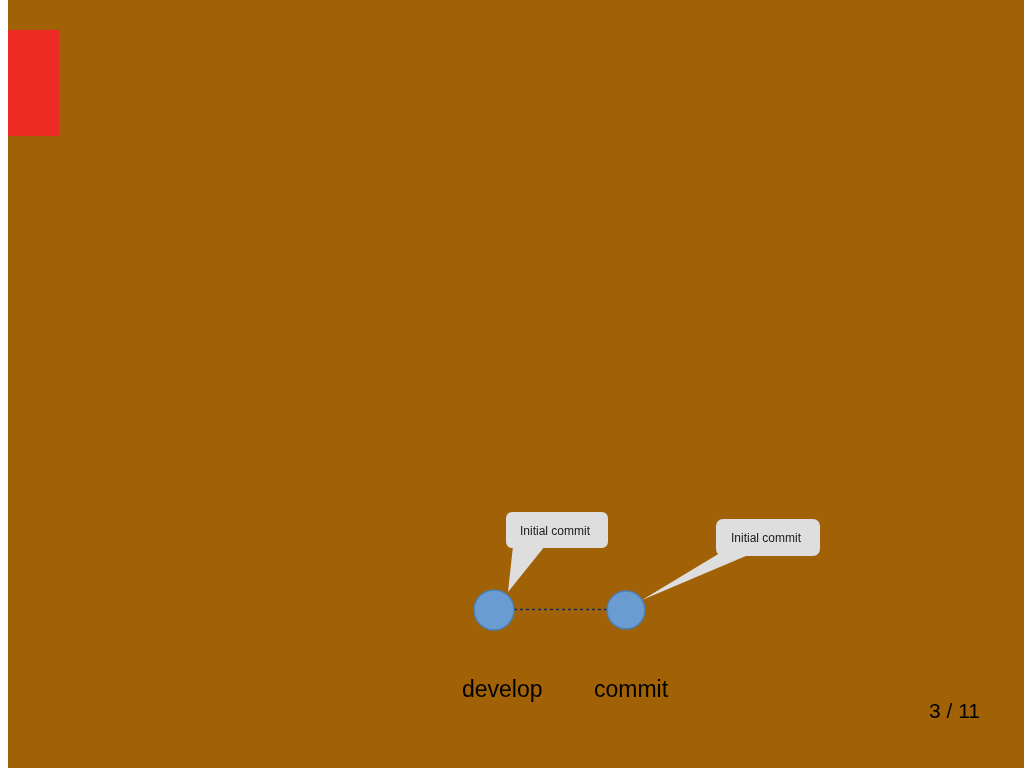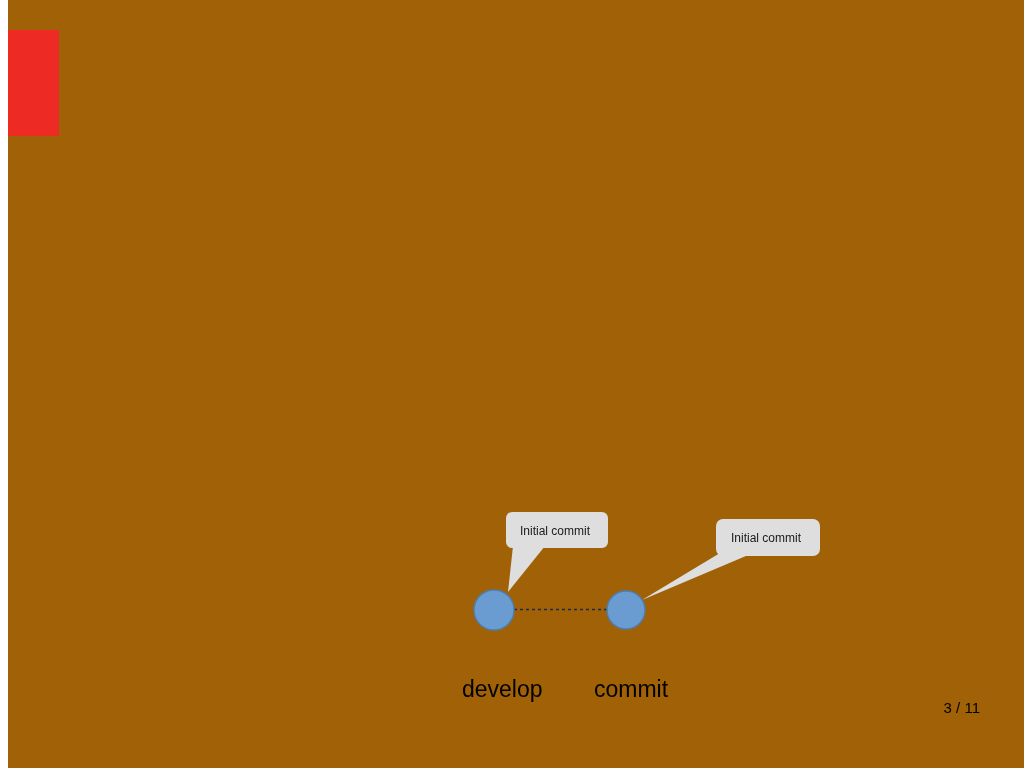--- a/index.html
+++ b/index.html
@@ -73,21 +73,21 @@
   }
   #branch-label-0 { left: 454px; top: 678px; }
   #branch-label-1 { left: 586px; top: 678px; }
 
   
   .page-counter {
     position: absolute;
     right: 52px;
     top: 699px;
     font-family: "Liberation Sans", sans-serif;
-    font-size: 15px;
+    font-size: 21px;
     color: #000000;
     white-space: nowrap;
     text-align: right;
   }
 </style>
 </head>
 <body>
 
 <div id="slide">
 

